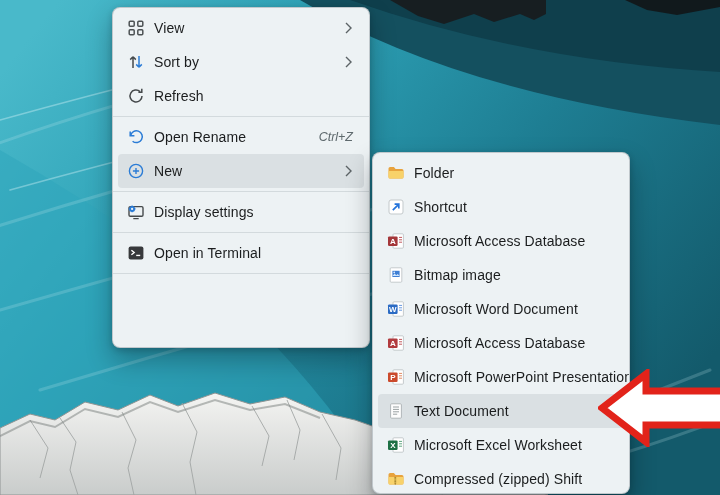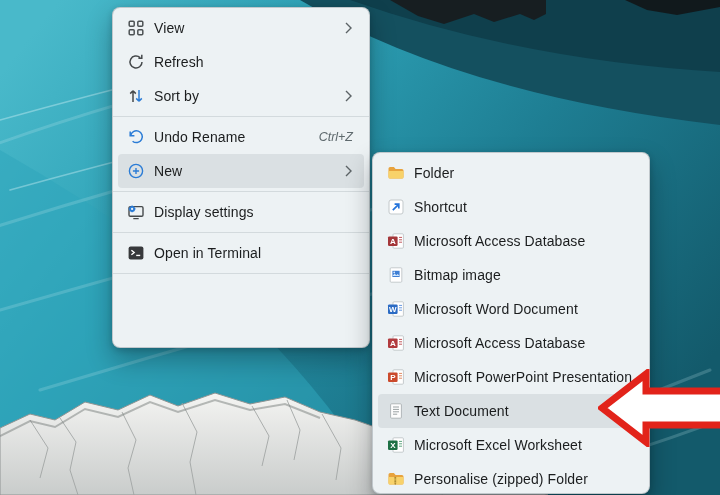--- a/index.html
+++ b/index.html
@@ -7,21 +7,21 @@
     width:720px;height:495px;overflow:hidden;position:relative;
     font-family:"Liberation Sans",sans-serif;background:#1d7d93;
   }
   .wallpaper{position:absolute;left:0;top:0;width:720px;height:495px;}
   .menu{
     position:absolute;background:#edf2f4;border:1px solid rgba(80,95,100,.28);
     border-radius:8px;box-shadow:0 12px 26px rgba(0,10,15,.30),0 2px 6px rgba(0,10,15,.18);
     padding:3px 0;box-sizing:border-box;overflow:hidden;
   }
   .main-menu{left:112px;top:7px;width:258px;height:341px;}
-  .sub-menu{left:372px;top:152px;width:278px;height:342px;}
+  .sub-menu{left:372px;top:152px;width:258px;height:342px;}
   .row{
     height:34px;margin:0 5px;border-radius:4px;display:flex;align-items:center;
     padding:0 11px 0 4px;cursor:default;
   }
   .row.hl{background:#dae0e3;}
   .ic{width:18px;height:18px;flex:none;margin-left:5px;display:flex;align-items:center;justify-content:center;}
   .ic svg{width:18px;height:18px;display:block;}
   .lbl{font-size:14px;color:#1b1d1e;margin-left:9px;white-space:nowrap;flex:1;letter-spacing:.1px;}
   .shortcut{font-size:12.5px;color:#5e696d;margin-left:12px;white-space:nowrap;font-style:italic;}
   .chev{flex:none;margin-left:12px;display:flex;}
@@ -96,53 +96,53 @@
     <span class="lbl">View</span>
     <span class="chev">
       <svg width="9" height="14" viewBox="0 0 9 14" fill="none">
           <path d="M2 2l5 5-5 5" stroke="#5c6366" stroke-width="1.4"></path>
         </svg>
     </span>
   </div>
 
   <div class="row">
     <span class="ic">
-      <svg viewBox="0 0 18 18" fill="none" stroke="#45494b" stroke-width="1.5">
-        <path d="M15 9a6 6 0 1 1-1.9-4.4"></path>
-          <path d="M14.8 1.8v3.4h-3.4"></path>
-      </svg>
-    </span>
-    <span class="lbl">Refresh</span>
-  </div>
-
-  <div class="row">
-    <span class="ic">
       <svg viewBox="0 0 18 18" fill="none">
         <path d="M6 15V3.8M6 3.8L3.2 6.6M6 3.8l2.8 2.8" stroke="#45494b" stroke-width="1.5"></path>
         <path d="M12 3v11.2m0 0l-2.8-2.8m2.8 2.8l2.8-2.8" stroke="#2b7cd6" stroke-width="1.5"></path>
       </svg>
     </span>
     <span class="lbl">Sort by</span>
     <span class="chev">
       <svg width="9" height="14" viewBox="0 0 9 14" fill="none">
           <path d="M2 2l5 5-5 5" stroke="#5c6366" stroke-width="1.4"></path>
         </svg>
     </span>
   </div>
 
+  <div class="row">
+    <span class="ic">
+      <svg viewBox="0 0 18 18" fill="none" stroke="#45494b" stroke-width="1.5">
+        <path d="M15 9a6 6 0 1 1-1.9-4.4"></path>
+          <path d="M14.8 1.8v3.4h-3.4"></path>
+      </svg>
+    </span>
+    <span class="lbl">Refresh</span>
+  </div>
+
   <div class="sep"></div>
 
   <div class="row">
     <span class="ic">
       <svg viewBox="0 0 18 18" fill="none" stroke="#2b7cd6" stroke-width="1.5">
         <path d="M3.2 3.6v4.2h4.2"></path>
         <path d="M3.6 7.8A5.9 5.9 0 1 1 5.6 13.2"></path>
       </svg>
     </span>
-    <span class="lbl">Undo Rename</span>
+    <span class="lbl">Open Rename</span>
     <span class="shortcut">Ctrl+Z</span>
   </div>
 
   <div class="row hl">
     <span class="ic">
       <svg viewBox="0 0 18 18" fill="none" stroke="#2b7cd6" stroke-width="1.4">
         <circle cx="9" cy="9" r="6.6"></circle>
           <path d="M9 5.9v6.2M5.9 9h6.2"></path>
       </svg>
     </span>
@@ -294,20 +294,20 @@
 
   <div class="row">
     <span class="ic">
       <svg viewBox="0 0 18 18">
         <path d="M1.5 4.6A1.6 1.6 0 0 1 3.1 3h3.8l1.7 2h6.3a1.6 1.6 0 0 1 1.6 1.6V13a1.6 1.6 0 0 1-1.6 1.6H3.1A1.6 1.6 0 0 1 1.5 13z" fill="#e8a33d"></path>
         <path d="M1.5 6.9h15V13a1.6 1.6 0 0 1-1.6 1.6H3.1A1.6 1.6 0 0 1 1.5 13z" fill="#f8d26a"></path>
         <path d="M7.4 7.4h1.8M7.4 8.8h1.8M7.4 10.2h1.8M7.4 11.6h1.8M7.4 13h1.8" stroke="#9c7a24" stroke-width=".9"></path>
         <rect x="7.7" y="13.3" width="1.2" height="1.2" fill="#9c7a24"></rect>
       </svg>
     </span>
-    <span class="lbl">Personalise (zipped) Folder</span>
+    <span class="lbl">Compressed (zipped) Shift</span>
   </div>
 
 </div>
 
 <svg class="annot-arrow" viewBox="0 0 132 78" preserveAspectRatio="none">
   <path d="M4 39 L48 5 L48 22 L134 22 L134 56 L48 56 L48 73 Z" fill="#ffffff" stroke="#e2231a" stroke-width="7" stroke-linejoin="miter"></path>
 </svg>
 
 </body></html>

